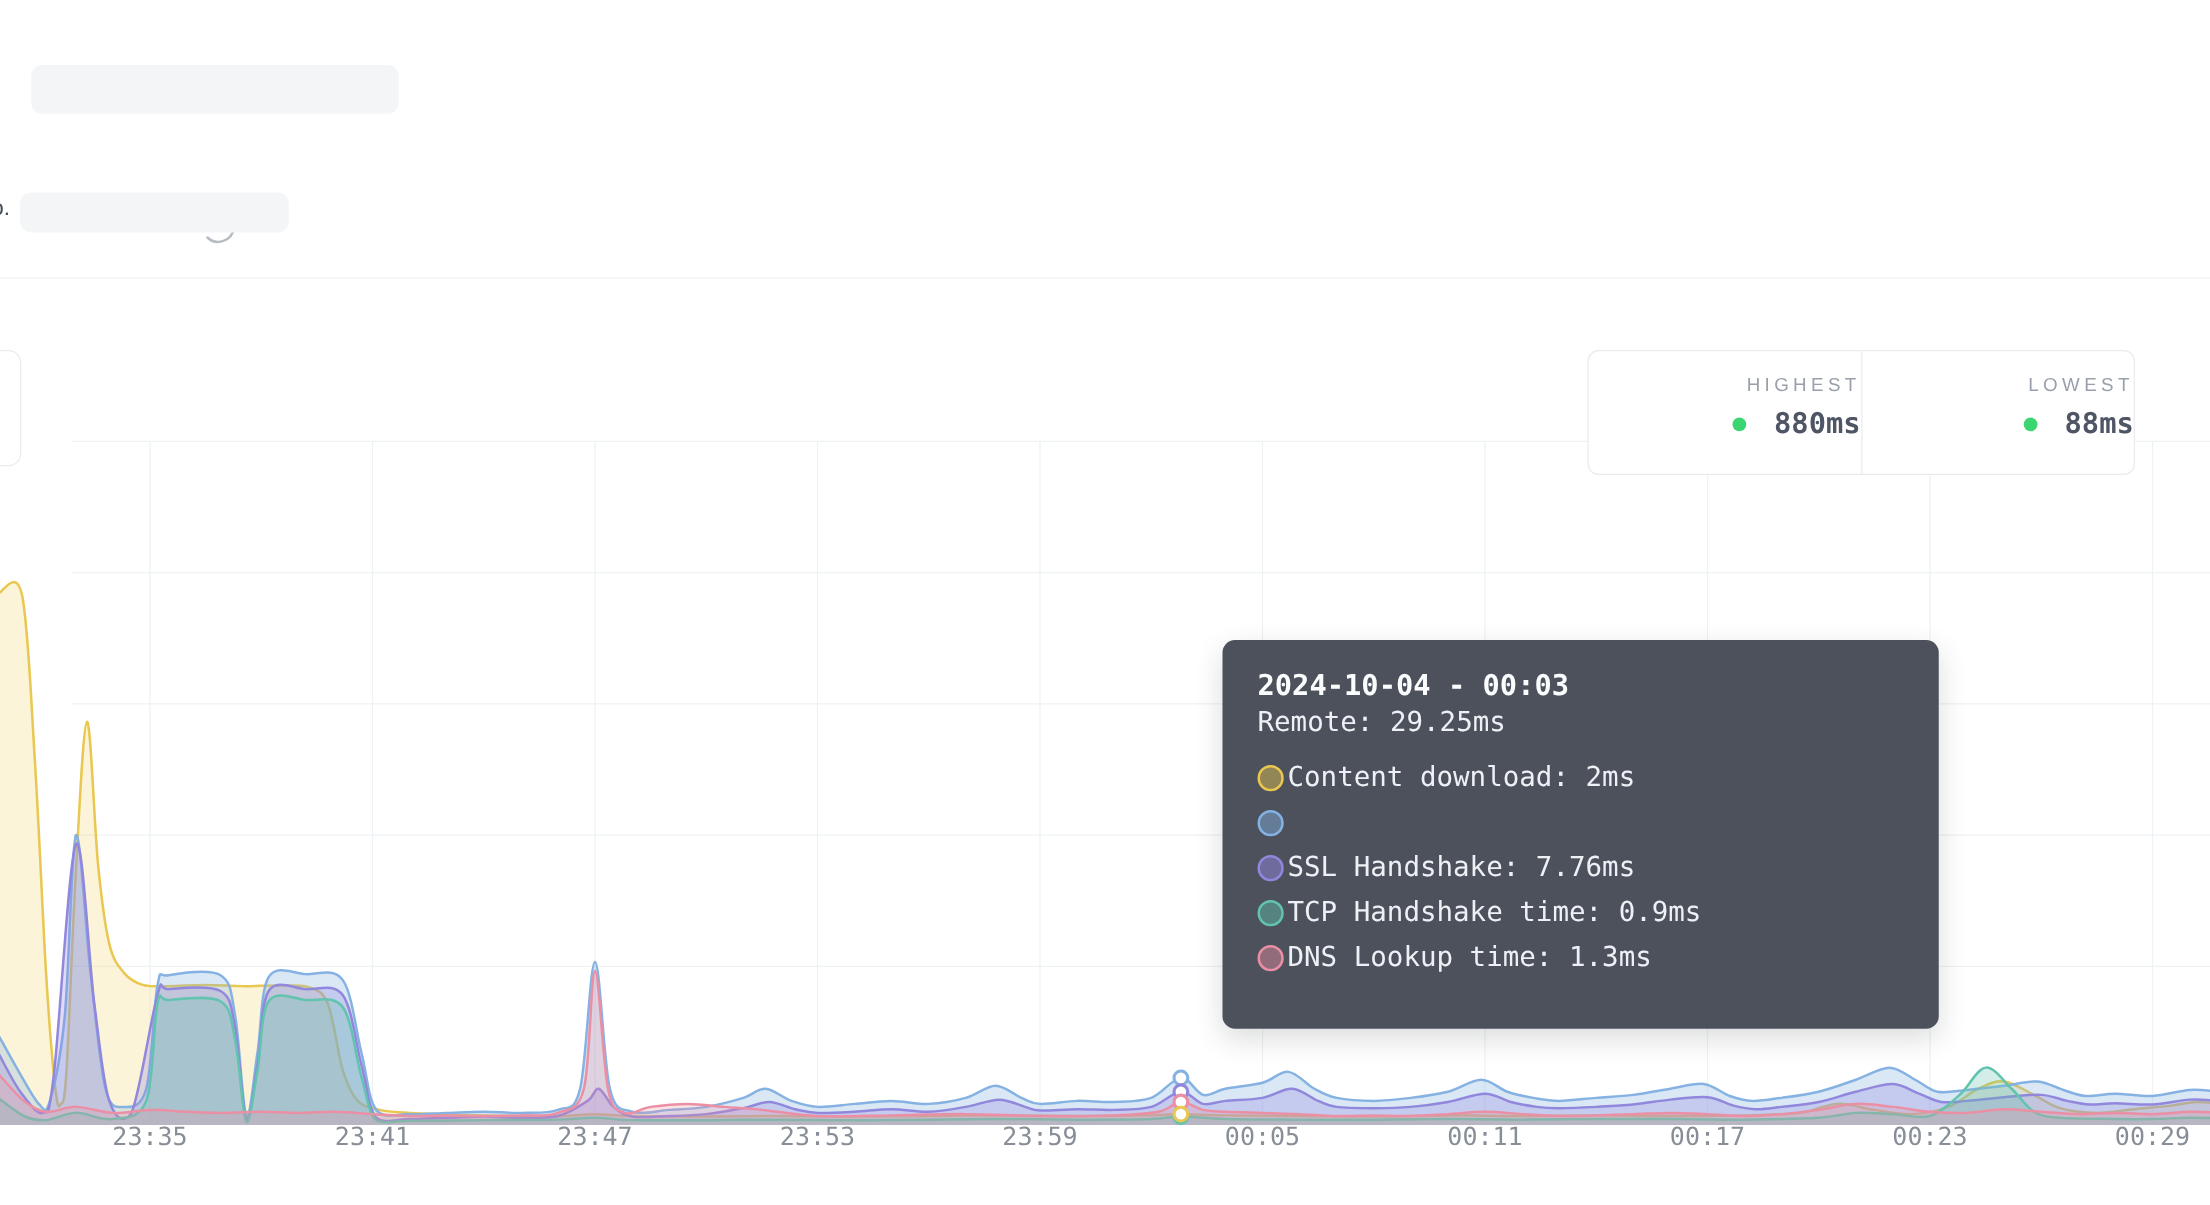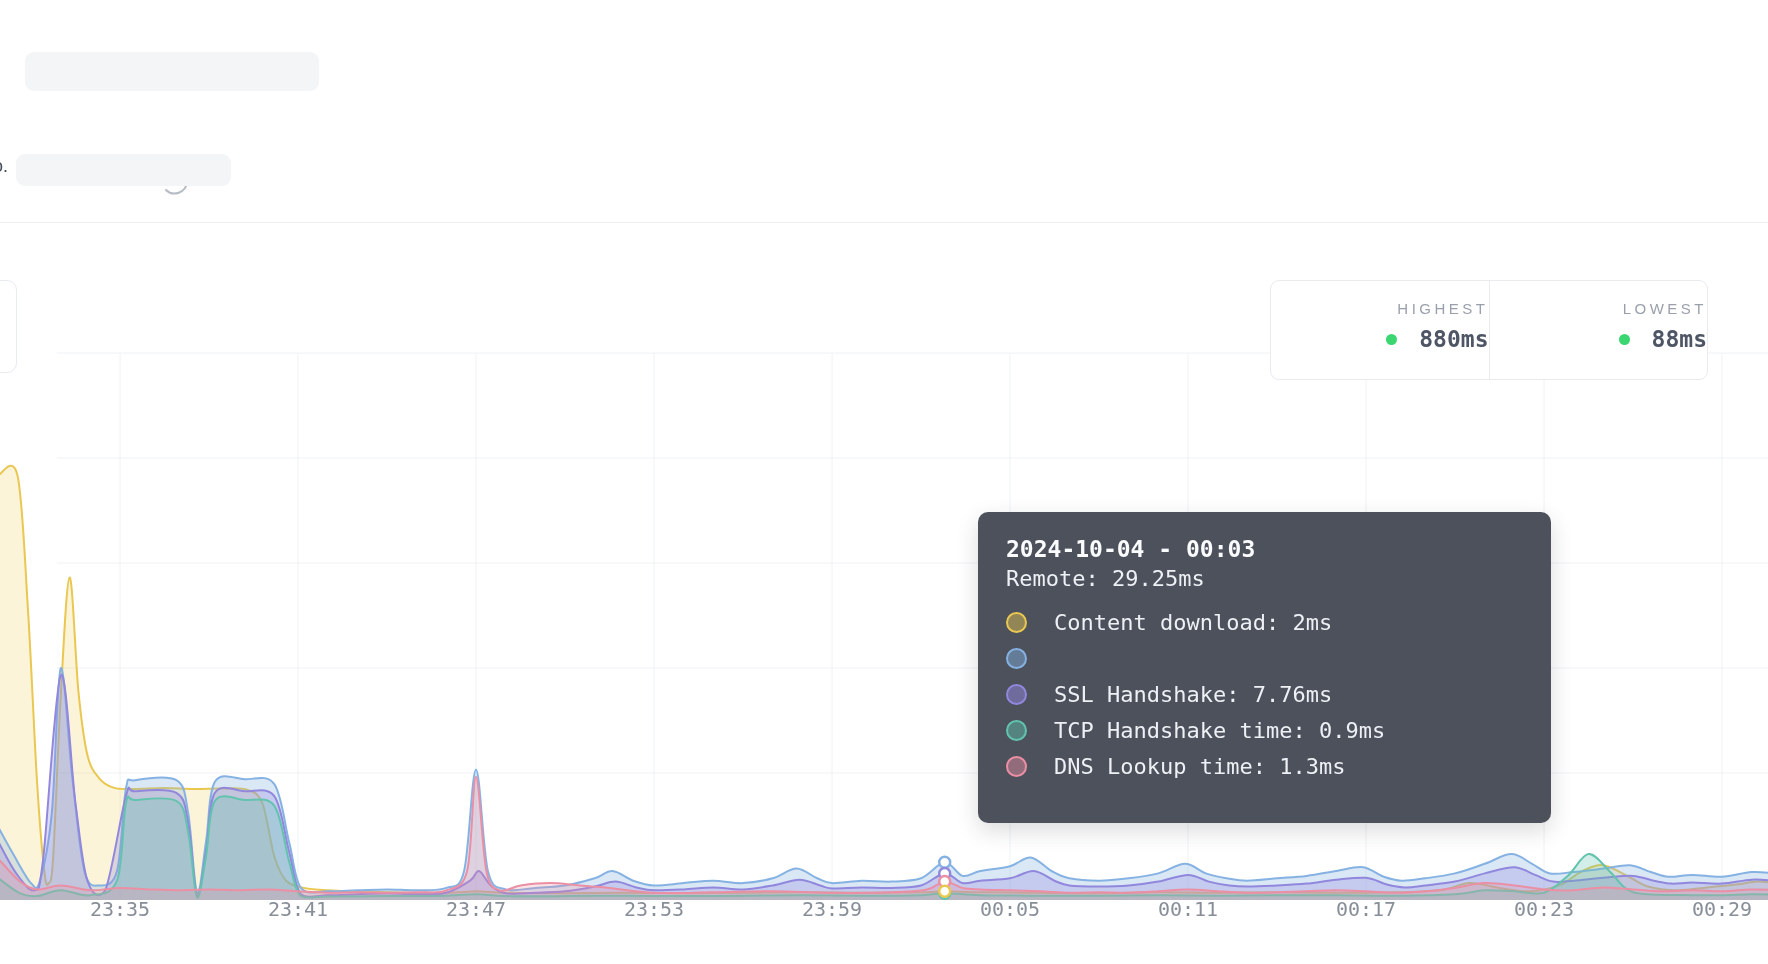--- a/index.html
+++ b/index.html
@@ -65,21 +65,21 @@
     box-shadow:0 8px 22px rgba(30,35,45,0.16);
   }
   .tooltip-title{
     font-family:"DejaVu Sans Mono",monospace;font-size:23px;font-weight:bold;
     color:#fbfcfd;line-height:30px;
   }
   .tooltip-total{
     font-family:"DejaVu Sans Mono",monospace;font-size:22px;line-height:30px;
     margin-bottom:10px;
   }
-  .tt-row{display:flex;align-items:center;height:36px;gap:27px;}
+  .tt-row{display:flex;align-items:center;height:36px;gap:3px;}
   .tt-dot{
     width:17px;height:17px;border-radius:50%;border:2.5px solid #fff;flex:0 0 auto;
     box-sizing:content-box;
   }
   .tt-label{
     font-family:"DejaVu Sans Mono",monospace;font-size:22px;white-space:nowrap;
   }
 </style>
 </head>
 <body>

